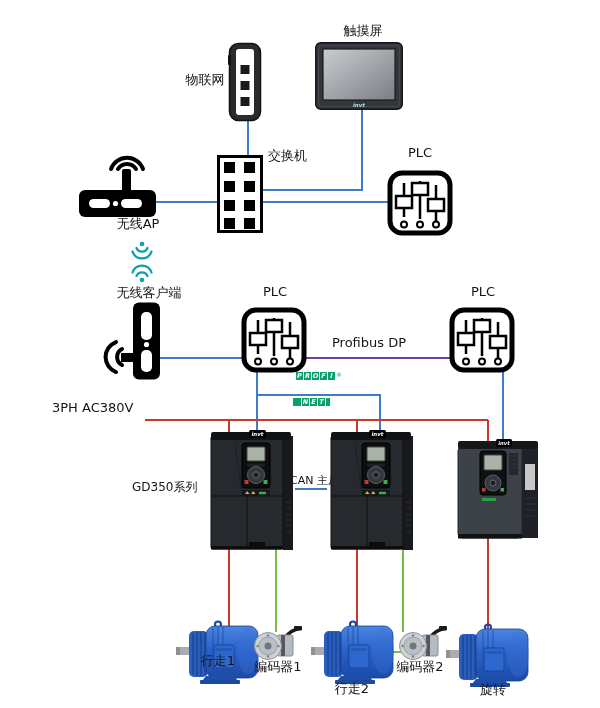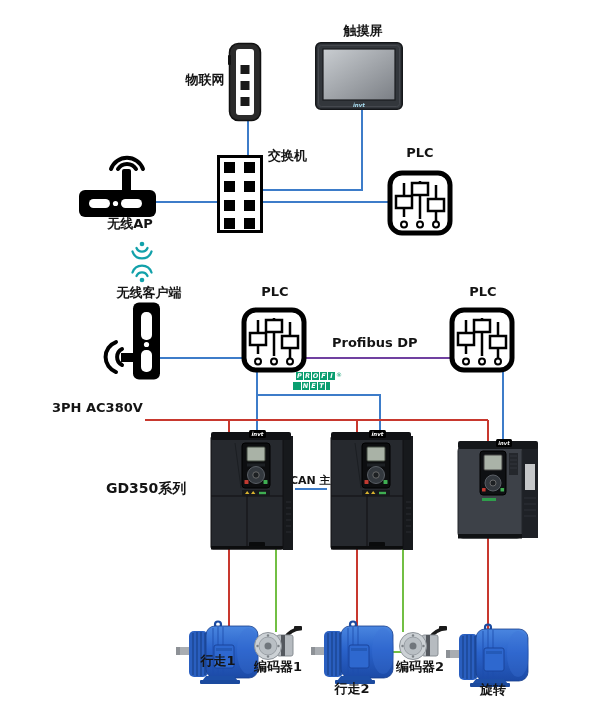--- a/index.html
+++ b/index.html
@@ -1,29 +1,29 @@
 <!DOCTYPE html>
 <html><head>
 <meta charset="utf-8">
 <style>
   html,body{margin:0;padding:0;background:#fff;}
   .canvas{position:relative;width:600px;height:708px;background:#ffffff;overflow:hidden;
           font-family:"DejaVu Sans","Liberation Sans",sans-serif;}
   .abs{position:absolute;}
-  .lbl{position:absolute;font-weight:bold;color:#141414;font-size:13px;white-space:nowrap;line-height:1.1;}
+  .lbl{position:absolute;font-weight:normal;color:#141414;font-size:13px;white-space:nowrap;line-height:1.1;}
   .ctr{text-align:center;}
   .ln{fill:none;stroke-width:2;}
   .ln.b{stroke:#3d7cc9;}
   .ln.r{stroke:#c8382e;}
   .ln.g{stroke:#72bf44;}
   .ln.p{stroke:#7040a0;}
   .can-lbl{font-size:11px;background:#fff;padding:0 2px;}
   .profinet{position:absolute;left:296px;top:372px;line-height:0;}
   .pn-row{white-space:nowrap;height:9px;}
-  .pn-row2{margin-left:-3px;margin-top:1px;}
+  .pn-row2{margin-left:-3px;margin-top:17px;}
   .pn-box{display:inline-block;width:7px;height:8px;background:#0a9e70;color:#fff;
           font-size:6.5px;font-weight:bold;font-style:italic;line-height:8px;text-align:center;
           margin-right:1px;vertical-align:top;}
   .pn-solid{display:inline-block;height:8px;background:#0a9e70;margin-right:1px;vertical-align:top;}
   .pn-reg{display:inline-block;color:#0a9e70;font-size:6px;vertical-align:top;line-height:5px;}
 </style>
 </head>
 <body>
 
 <div class="canvas">
@@ -105,21 +105,21 @@
 
   <svg class="abs" style="left:78px;top:146px" width="80" height="72" viewBox="0 0 80 72">
     <path d="M33,23 A17,17 0 0 1 65,23" fill="none" stroke="#000" stroke-width="4" stroke-linecap="round"></path>
     <path d="M40,23 A10.5,10.5 0 0 1 58,23" fill="none" stroke="#000" stroke-width="4" stroke-linecap="round"></path>
     <rect x="44" y="23" width="9" height="24" rx="2" fill="#000"></rect>
     <rect x="1" y="44" width="77" height="27" rx="6" fill="#000"></rect>
     <rect x="11" y="53" width="21" height="9" rx="4.5" fill="#fff"></rect>
     <circle cx="37.5" cy="57.5" r="2.6" fill="#fff"></circle>
     <rect x="43" y="53" width="21" height="9" rx="4.5" fill="#fff"></rect>
   </svg>
-  <div class="lbl ctr" style="left:100px;top:217px;width:60px">无线AP</div>
+  <div class="lbl ctr" style="left:108px;top:217px;width:60px">无线AP</div>
 
   <svg class="abs" style="left:130px;top:241px;transform:scaleY(-1)" width="24" height="20" viewBox="0 0 24 20">
     <path d="M2.5,9.5 A10,10 0 0 1 21.5,9.5" fill="none" stroke="#12a1aa" stroke-width="2.3" stroke-linecap="round"></path>
     <path d="M6.5,13 A6,6 0 0 1 17.5,13" fill="none" stroke="#12a1aa" stroke-width="2.3" stroke-linecap="round"></path>
     <circle cx="12" cy="17" r="2.3" fill="#12a1aa"></circle>
   </svg>
   <svg class="abs" style="left:130px;top:263px" width="24" height="20" viewBox="0 0 24 20">
     <path d="M2.5,9.5 A10,10 0 0 1 21.5,9.5" fill="none" stroke="#12a1aa" stroke-width="2.3" stroke-linecap="round"></path>
     <path d="M6.5,13 A6,6 0 0 1 17.5,13" fill="none" stroke="#12a1aa" stroke-width="2.3" stroke-linecap="round"></path>
     <circle cx="12" cy="17" r="2.3" fill="#12a1aa"></circle>
@@ -165,21 +165,21 @@
   <div class="lbl ctr" style="left:458px;top:285px;width:50px">PLC</div>
 
   <div class="lbl" style="left:332px;top:336px">Profibus DP</div>
 
   <div class="profinet">
     <div class="pn-row"><span class="pn-box">P</span><span class="pn-box">R</span><span class="pn-box">O</span><span class="pn-box">F</span><span class="pn-box">I</span><span class="pn-reg">®</span></div>
     <div class="pn-row pn-row2"><span class="pn-solid" style="width:8px"></span><span class="pn-box">N</span><span class="pn-box">E</span><span class="pn-box">T</span><span class="pn-solid" style="width:4px"></span></div>
   </div>
 
   <div class="lbl" style="left:52px;top:401px">3PH AC380V</div>
-  <div class="lbl" style="left:106px;top:481px;font-size:14px">GD350系列</div>
+  <div class="lbl" style="left:132px;top:481px;font-size:12px">GD350系列</div>
   <div class="lbl can-lbl" style="left:288px;top:475px">CAN 主从</div>
 
   <svg class="abs" style="left:205px;top:430px" width="90" height="127" viewBox="0 0 90 127">
     <rect x="78" y="6" width="10" height="114" fill="#17191c"></rect>
     <rect x="6" y="6" width="72" height="113" rx="2" fill="#26292e" stroke="#101113"></rect>
     <rect x="6" y="2" width="80" height="8" rx="2" fill="#101114"></rect>
     <rect x="44" y="0" width="17" height="8" rx="1.5" fill="#000"></rect>
     <text x="52.5" y="6.4" font-size="5.5" font-style="italic" font-weight="bold" fill="#fff" text-anchor="middle">invt</text>
     <line x1="30" y1="13" x2="36" y2="58" stroke="#1b1e22"></line>
     <rect x="37" y="13" width="28" height="45" rx="3" fill="#0d0e10" stroke="#000"></rect>

